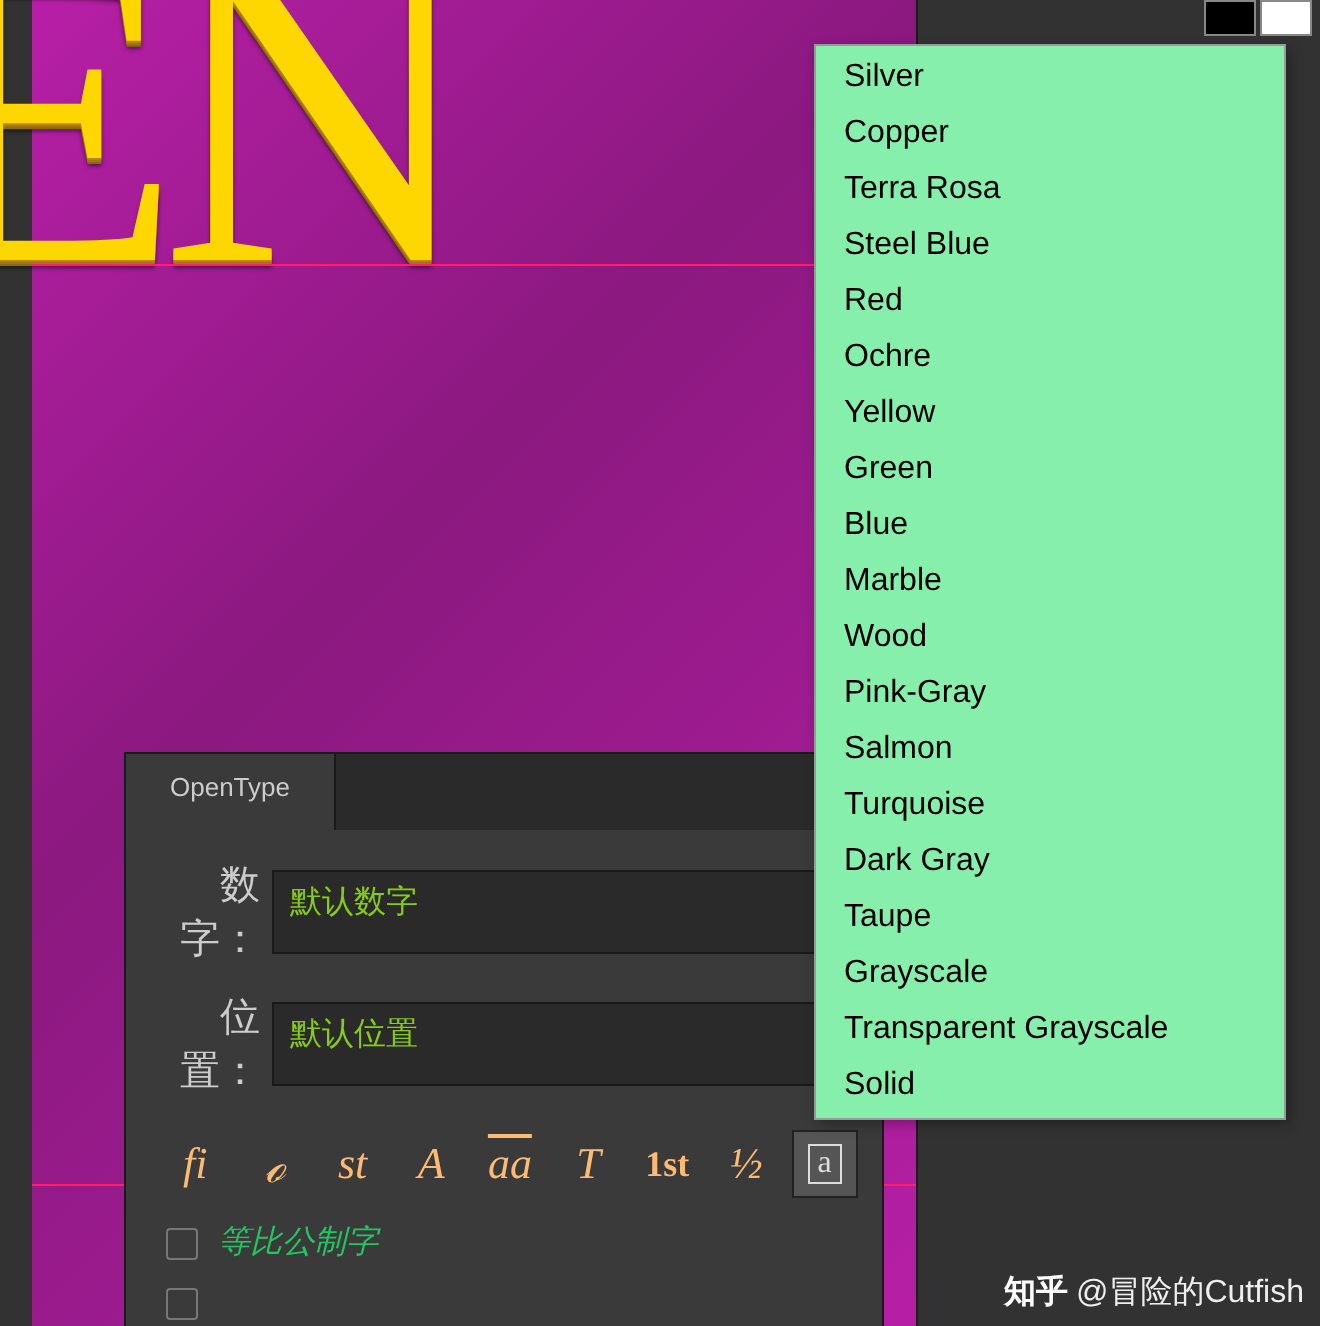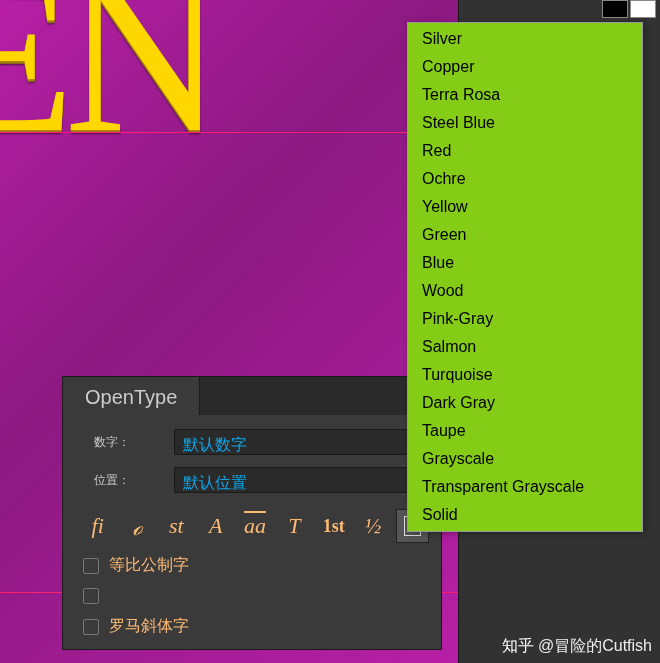--- a/index.html
+++ b/index.html
@@ -6,21 +6,21 @@
     body {
       width: 660px;
       height: 663px;
       background: #323232;
       font-family: "Segoe UI", "Microsoft YaHei", sans-serif;
       position: relative;
       overflow: hidden;
     }
     .canvas-area {
       position: absolute;
-      left: 0;
+      left: 16px;
       top: 0;
       width: 458px;
       height: 663px;
       background: linear-gradient(135deg, #b71fa6 0%, #8b1980 40%, #b71fa6 100%);
     }
     .canvas-text {
       position: absolute;
       top: -70px;
       left: -60px;
       font-family: "Times New Roman", serif;
@@ -83,48 +83,47 @@
       z-index: 1;
     }
     .tab-bar {
       display: flex;
       background: #2a2a2a;
       height: 38px;
     }
     .tab {
       padding: 9px 22px;
       color: #ccc;
-      font-size: 20px;
+      font-size: 13px;
       background: #3a3a3a;
       border-right: 1px solid #1a1a1a;
     }
     .panel-body {
       padding: 14px 12px 6px 12px;
     }
     .field-row {
       display: flex;
       align-items: center;
       margin-bottom: 12px;
     }
     .field-label {
       color: #ccc;
-      font-size: 12px;
+      font-size: 20px;
       width: 55px;
       text-align: right;
       margin-right: 6px;
     }
     .field-select {
       flex: 1;
       background: #2a2a2a;
       border: 1px solid #1a1a1a;
-      color: #0ea5e9;
+      color: #84cc16;
       padding: 5px 8px;
       font-size: 16px;
-      height: 26px;
-      margin-left: 38px;
+      height: 42px;
     }
     .button-row {
       display: flex;
       gap: 6px;
       padding: 4px 0 6px 6px;
     }
     .ot-btn {
       width: 34px;
       height: 34px;
       color: #fdba74;
@@ -149,29 +148,30 @@
       padding: 6px 0 6px 8px;
     }
     .checkbox {
       width: 16px;
       height: 16px;
       border: 1px solid #777;
       border-radius: 2px;
       margin-right: 10px;
     }
     .checkbox-label {
-      color: #fdba74;
-      font-size: 16px;
+      color: #22c55e;
+      font-size: 16px;
+      font-style: italic;
     }
     .dropdown-menu {
       position: absolute;
       left: 407px;
       top: 22px;
       width: 236px;
-      background: #84cc16;
+      background: #86efac;
       border: 1px solid #999;
       box-shadow: 2px 2px 6px rgba(0,0,0,0.3);
       z-index: 10;
       padding: 2px 0;
     }
     .menu-item {
       padding: 2px 14px;
       color: #000;
       font-size: 16px;
       line-height: 24px;
@@ -181,21 +181,21 @@
       right: 8px;
       bottom: 6px;
       color: #eee;
       font-size: 16px;
       z-index: 20;
       display: flex;
       align-items: center;
       gap: 4px;
     }
     .zhihu-logo {
-      font-weight: normal;
+      font-weight: bold;
       color: #fff;
     }
   </style>
 </head>
 <body>
 
 <div class="canvas-area">
   <div class="canvas-text">EN</div>
   <div class="canvas-baseline"></div>
   <div class="canvas-bottomline"></div>
@@ -253,20 +253,21 @@
 <div class="dropdown-menu">
   <div class="menu-item">Silver</div>
   <div class="menu-item">Copper</div>
   <div class="menu-item">Terra Rosa</div>
   <div class="menu-item">Steel Blue</div>
   <div class="menu-item">Red</div>
   <div class="menu-item">Ochre</div>
   <div class="menu-item">Yellow</div>
   <div class="menu-item">Green</div>
   <div class="menu-item">Blue</div>
+  <div class="menu-item">Marble</div>
   <div class="menu-item">Wood</div>
   <div class="menu-item">Pink-Gray</div>
   <div class="menu-item">Salmon</div>
   <div class="menu-item">Turquoise</div>
   <div class="menu-item">Dark Gray</div>
   <div class="menu-item">Taupe</div>
   <div class="menu-item">Grayscale</div>
   <div class="menu-item">Transparent Grayscale</div>
   <div class="menu-item">Solid</div>
 </div>

